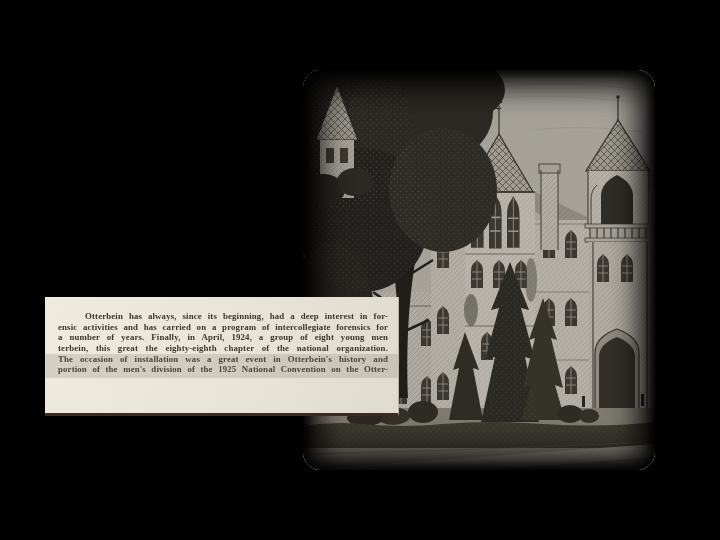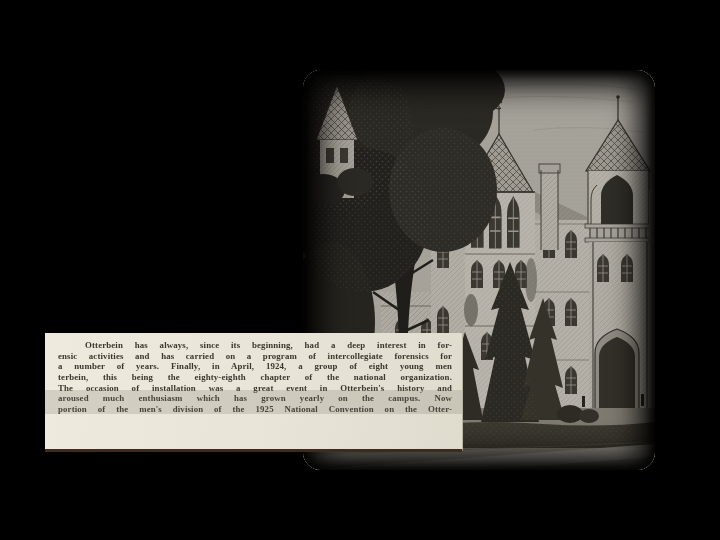--- a/index.html
+++ b/index.html
@@ -20,31 +20,30 @@
     position:absolute;left:303px;top:70px;width:352px;height:400px;
     border-radius:18px;overflow:hidden;background:var(--sky);
   }
   .art svg{display:block;width:100%;height:100%;}
   .vignette{
     position:absolute;inset:0;border-radius:18px;pointer-events:none;
     box-shadow:inset 0 0 30px 16px rgba(0,0,0,0.96), inset 0 0 9px 4px rgba(0,0,0,0.85);
   }
   
   .clip{
-    position:absolute;left:45px;top:297px;width:418px;height:119px;z-index:3;
+    position:absolute;left:45px;top:297px;width:354px;height:119px;z-index:3;
     background:linear-gradient(100deg,#eeeadd 0%,#e8e4d7 55%,#dfdbcd 100%);
     border-right:1px solid #b7b2a3;
     border-bottom:3px solid #3e2b20;
-    padding:7px 10px 0 13px;
+    padding:14px 10px 0 13px;
     color:var(--ink);
     font-weight:bold;
     font-size:8.8px;
     line-height:10.7px;
     letter-spacing:0.15px;
-    margin-top:36px;
   }
   .clip .band{
     position:absolute;left:0;top:57px;width:100%;height:24px;
     background:rgba(120,117,107,0.22);pointer-events:none;
   }
   .ln{
     height:10.7px;overflow:hidden;white-space:nowrap;
     text-align:justify;text-align-last:justify;
   }
   .ln.first{text-indent:27px;}
@@ -246,19 +245,18 @@
       </g>
     </svg>
     <div class="vignette"></div>
   </div>
 
   <div class="clip">
     <div class="band"></div>
     <div class="ln first">Otterbein has always, since its beginning, had a deep interest in for-</div>
     <div class="ln">ensic activities and has carried on a program of intercollegiate forensics for</div>
     <div class="ln">a number of years. Finally, in April, 1924, a group of eight young men</div>
-    <div class="ln">terbein, this being the eighty-eighth chapter of the national organization.</div>
+    <div class="ln">terbein, this great the eighty-eighth chapter of the national organization.</div>
     <div class="ln">The occasion of installation was a great event in Otterbein's history and</div>
-    <div class="ln">aroused much enthusiasm which has grown yearly on the campus. Now</div>
     <div class="ln">portion of the men's division of the 1925 National Convention on the Otter-</div>
   </div>
 
 </div>
 
 </body></html>

